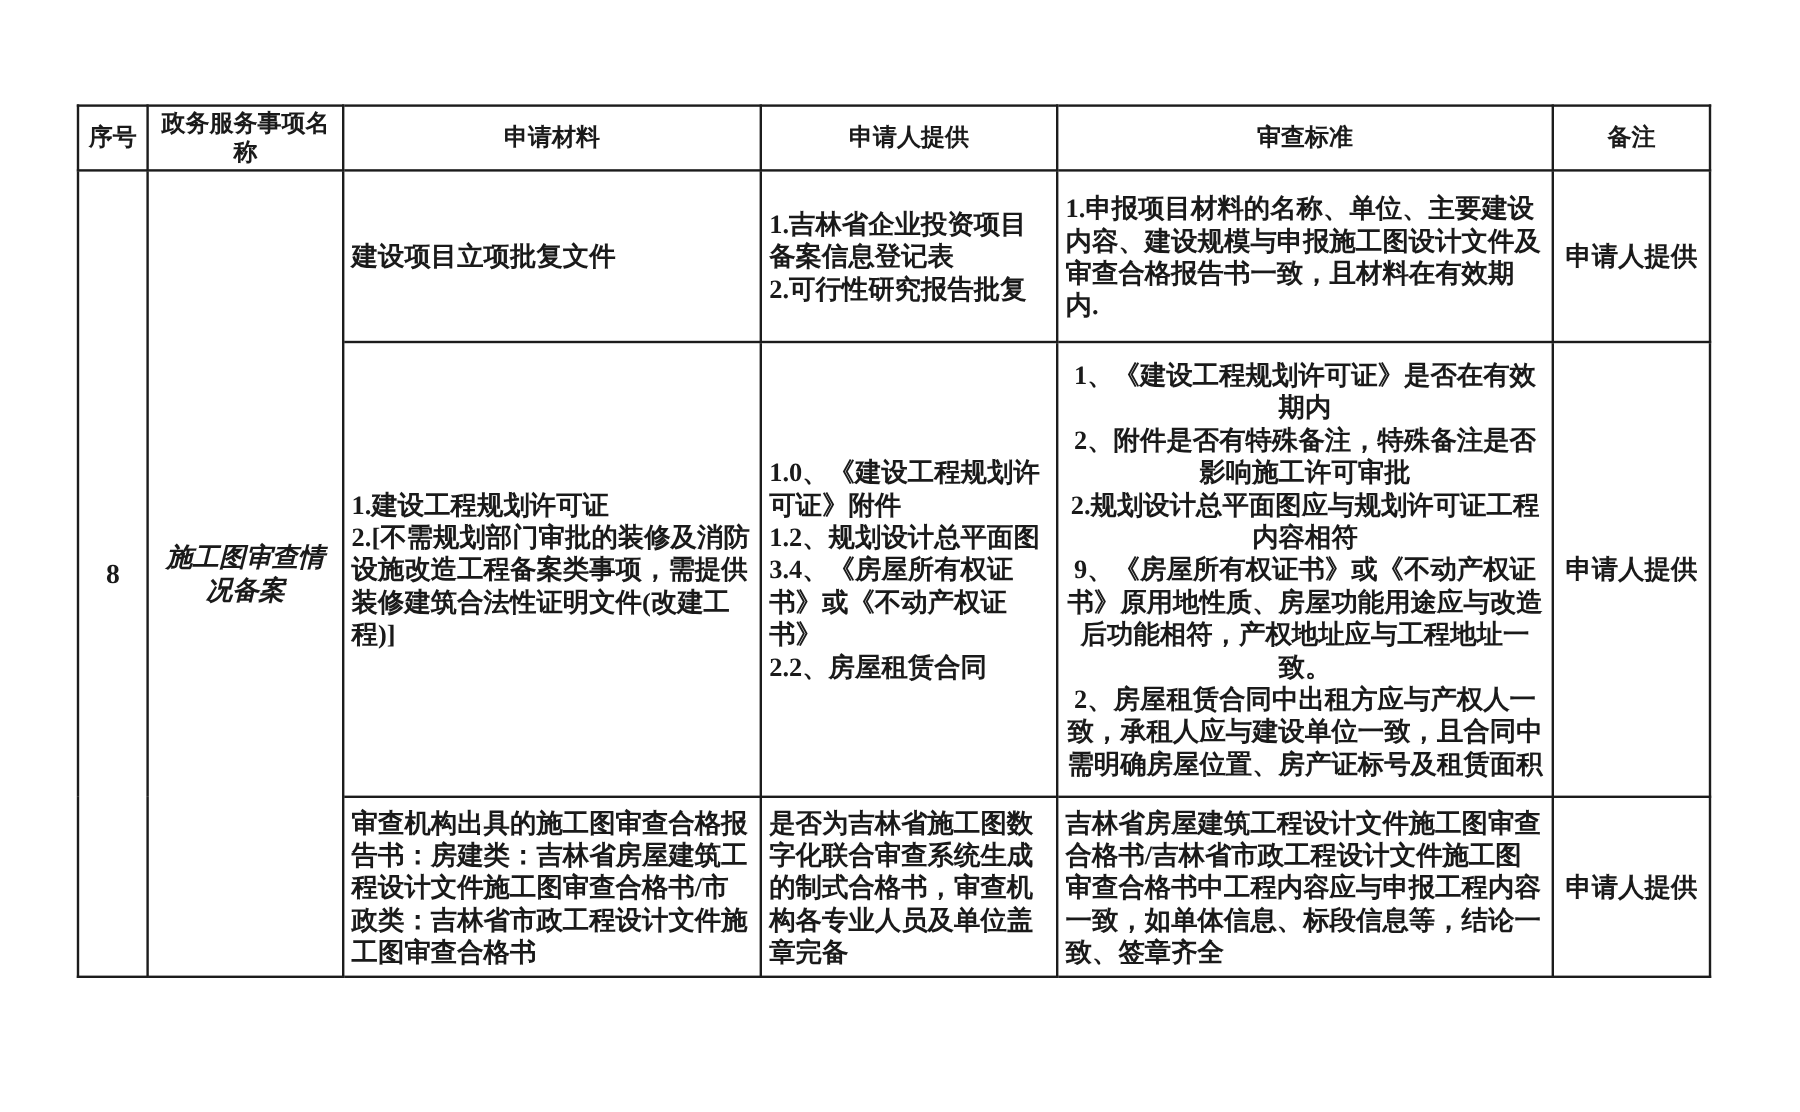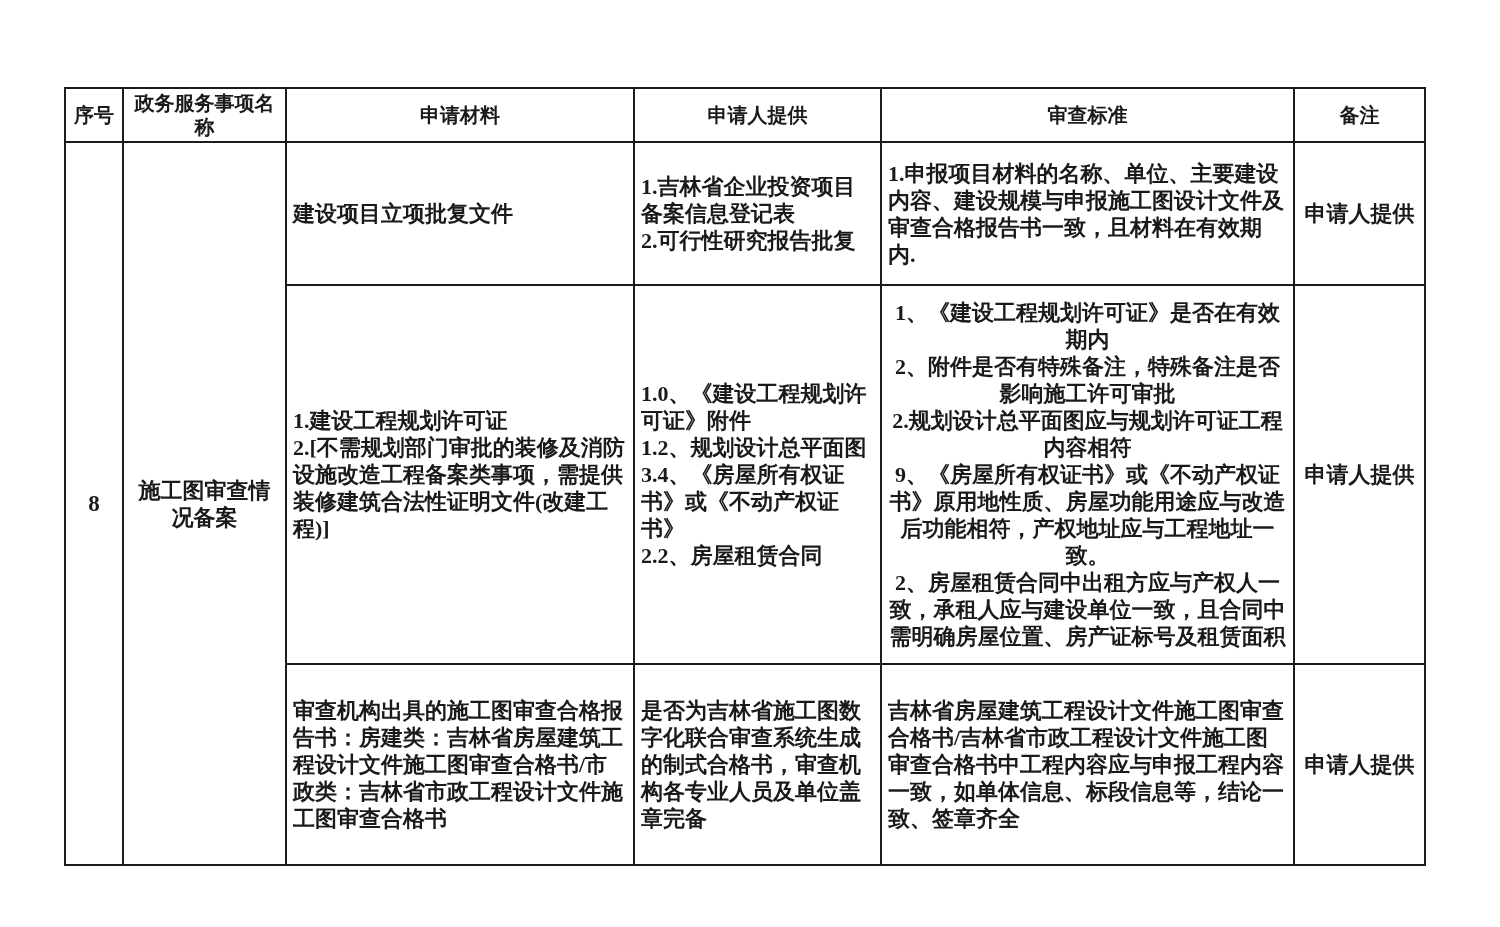--- a/index.html
+++ b/index.html
@@ -47,29 +47,30 @@
   }
   .c-center { text-align: left; }
   .c-left   { text-align: left; }
   .serial-cell {
     text-align: center;
     font-size: 23px;
   }
   .service-cell {
     text-align: center;
     font-size: 22px;
+    font-style: italic;
   }
   .remark-cell {
     text-align: center;
     font-size: 22px;
     margin-left: 12px;
   }
   tr.r1 { height: 143px; }
   tr.r2 { height: 379px; }
-  tr.r3 { height: 201px; }
+  tr.r3 { height: 150px; }
   td.v-top { vertical-align: top; }
   .clip-block {
     max-height: 372px;
     overflow: hidden;
     text-align: center;
   }
   .item { margin: 0; }
 </style>
 </head>
 <body>

